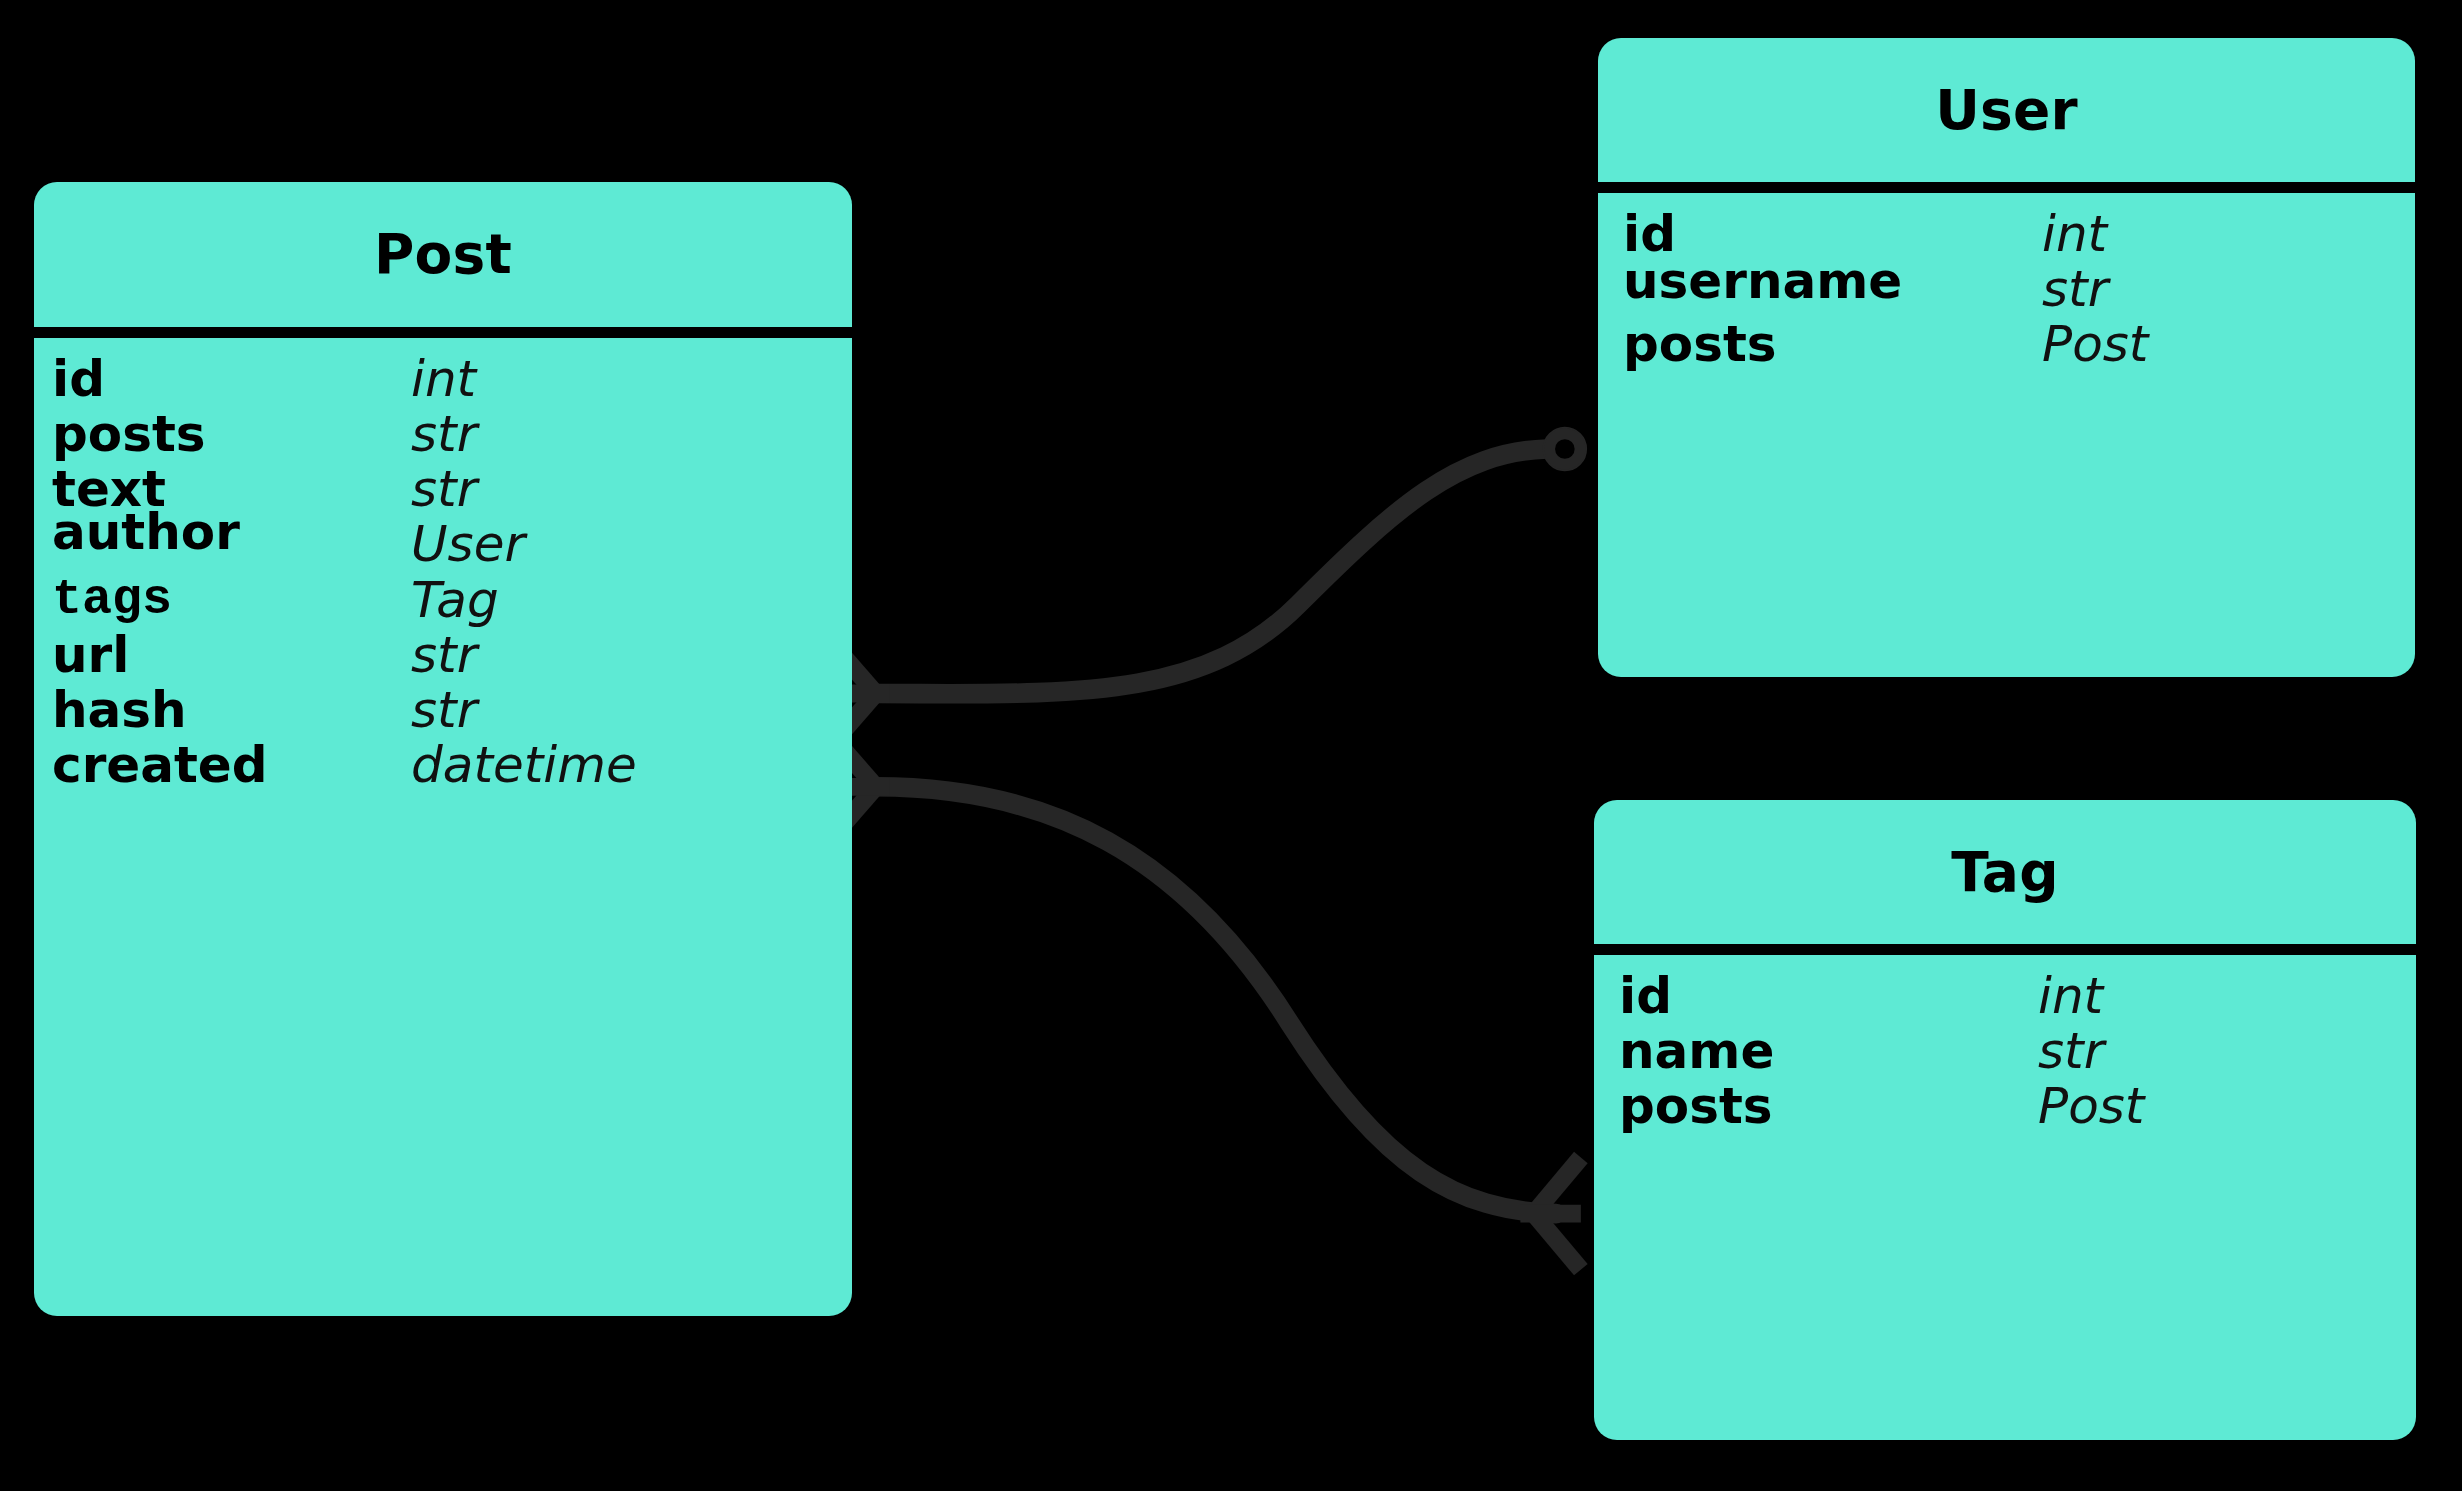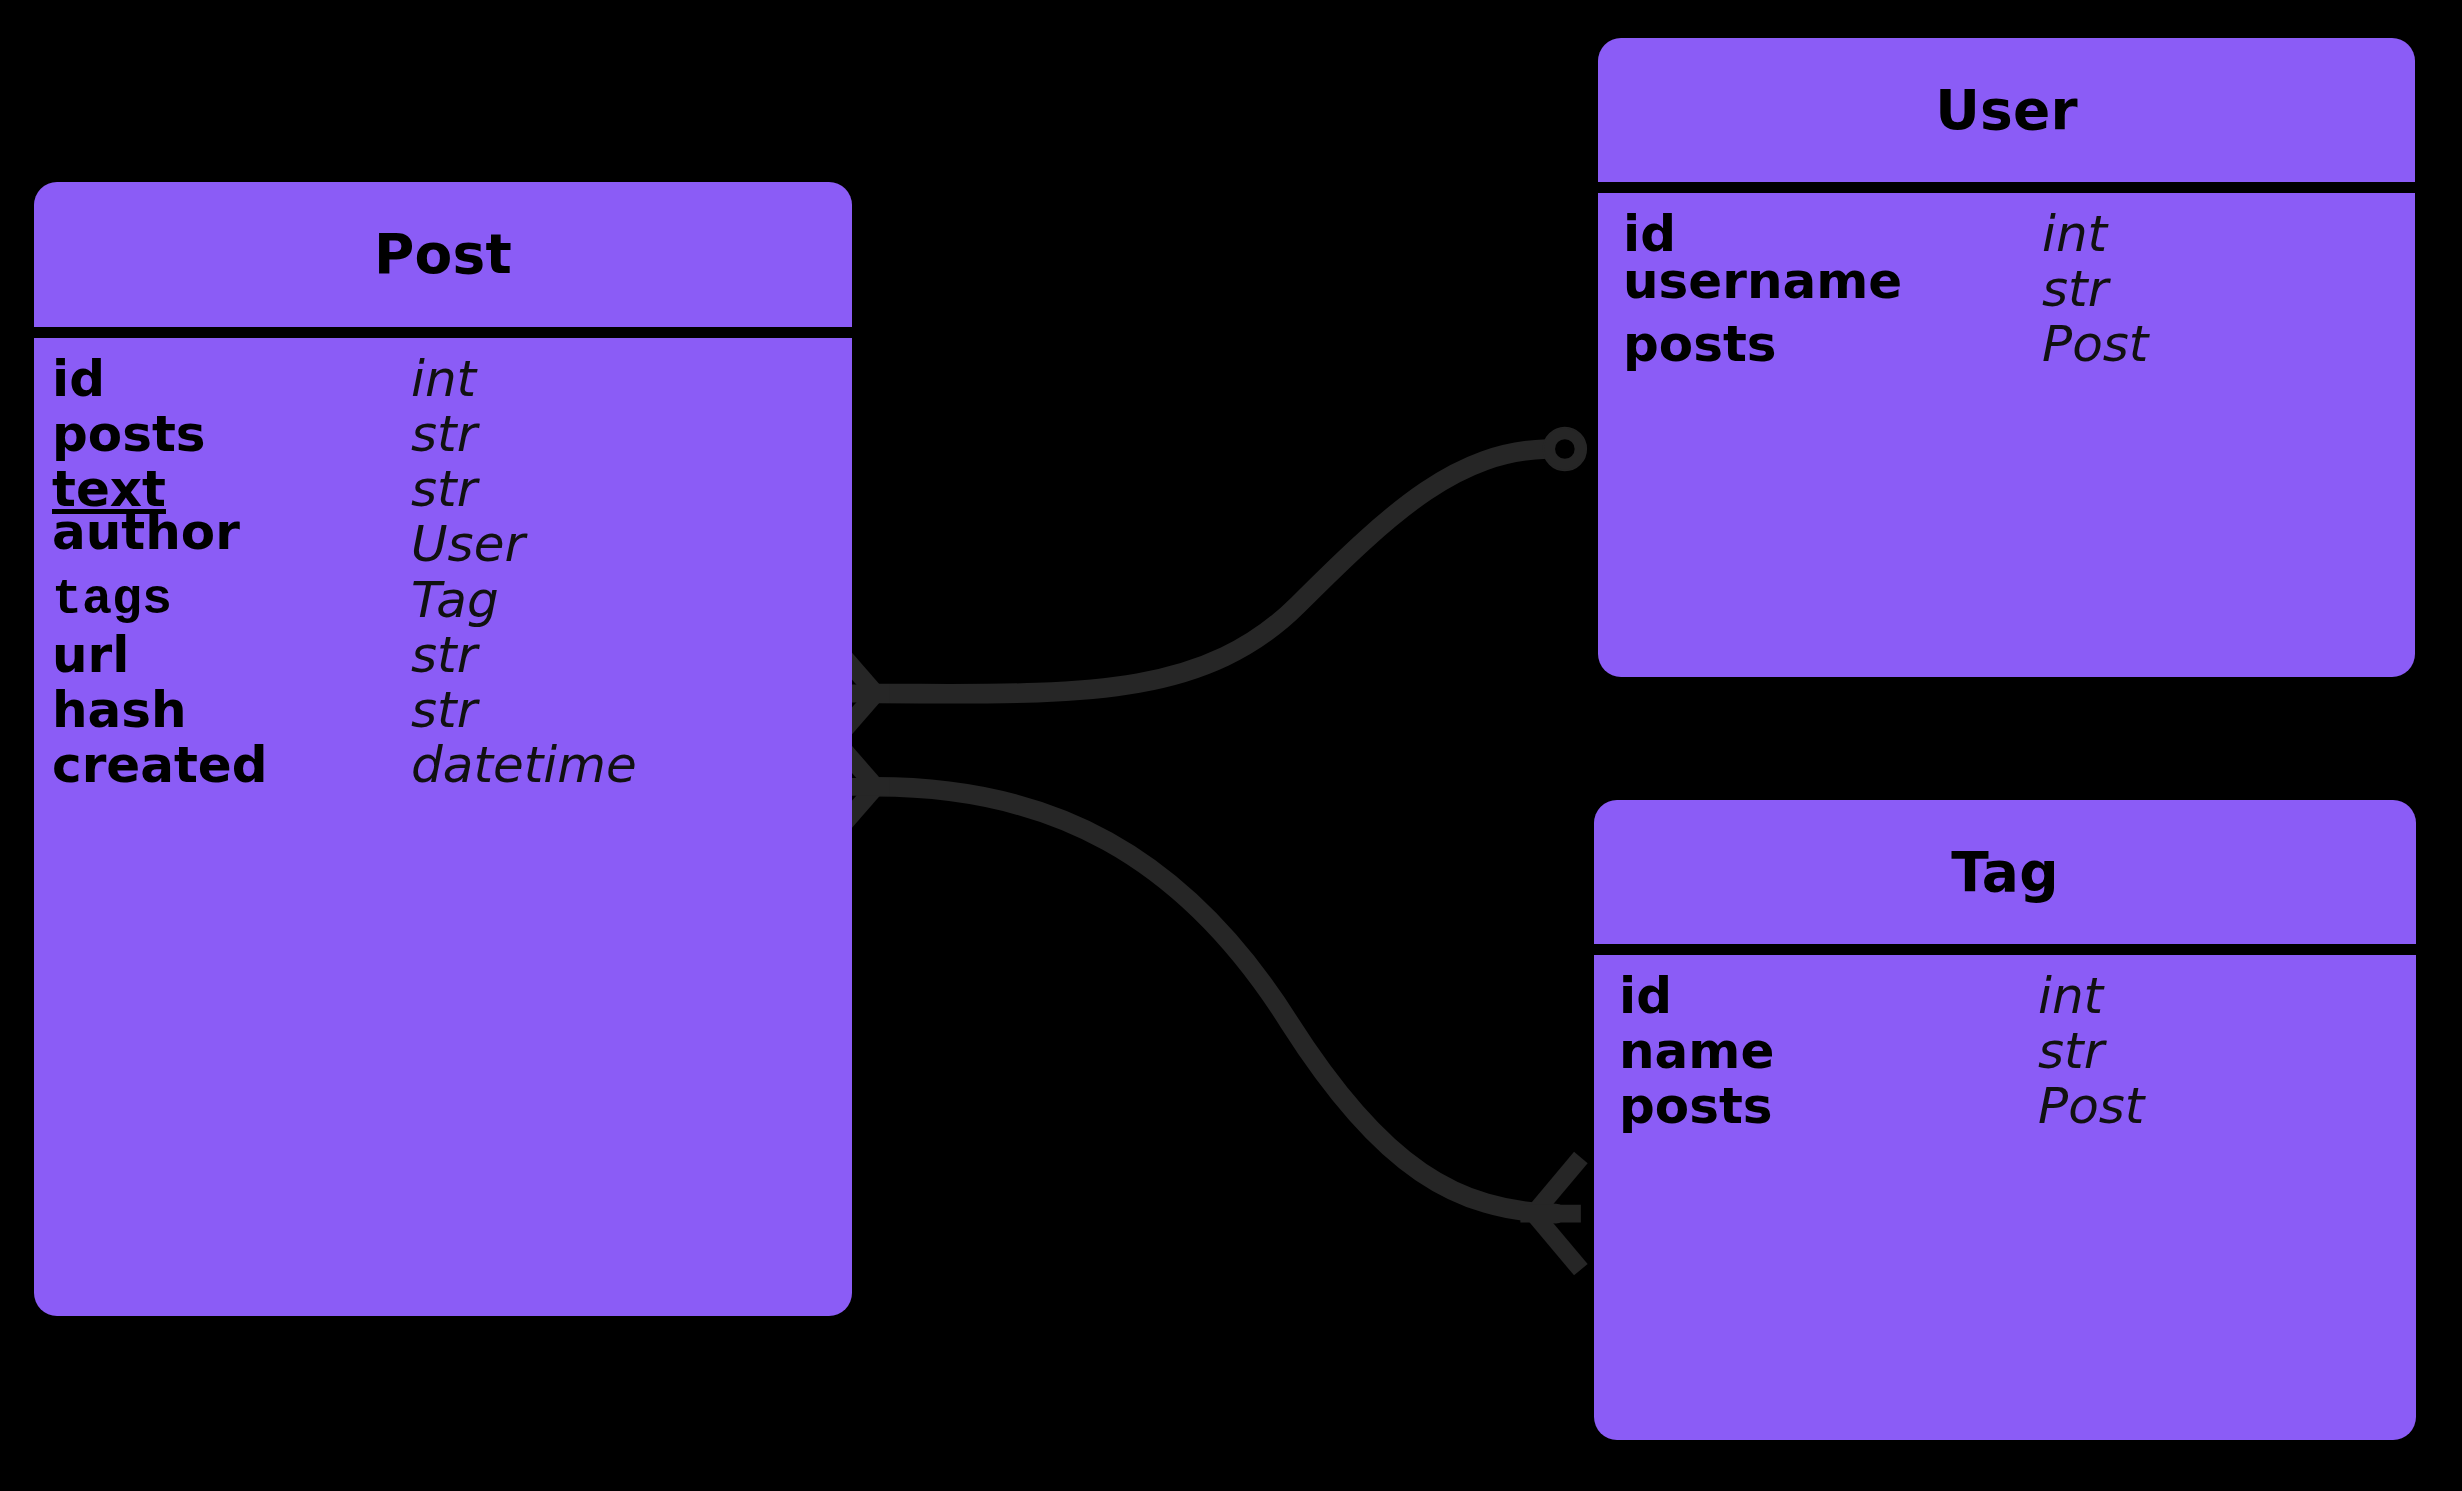--- a/index.html
+++ b/index.html
@@ -12,21 +12,21 @@
     width: 2462px;
     height: 1491px;
     background: #000000;
     overflow: hidden;
     font-family: "DejaVu Sans", "Liberation Sans", sans-serif;
   }
 
   
   .entity {
     position: absolute;
-    background: #8b5cf6;
+    background: #5eead4;
     border-radius: 23px;
     box-sizing: border-box;
     overflow: hidden;
   }
   .entity-header {
     position: relative;
     width: 100%;
     box-sizing: border-box;
     display: flex;
     align-items: center;
@@ -174,21 +174,21 @@
         <span class="field-name" style="top:16px;">id</span>
         <span class="field-type" style="top:16px;">int</span>
       </div>
 
       <div class="field-row" style="top:55px;">
         <span class="field-name" style="top:16px;">posts</span>
         <span class="field-type" style="top:16px;">str</span>
       </div>
 
       <div class="field-row" style="top:110px;">
-        <span class="field-name" style="top:16px;text-decoration:underline;">text</span>
+        <span class="field-name" style="top:16px;">text</span>
         <span class="field-type" style="top:16px;">str</span>
       </div>
 
       <div class="field-row" style="top:165px;">
         <span class="field-name" style="top:4px;">author</span>
         <span class="field-type" style="top:16px;">User</span>
       </div>
 
       <div class="field-row" style="top:221px;">
         <span class="field-name" style="top:16px;font-family:Liberation Mono, monospace;">tags</span>

